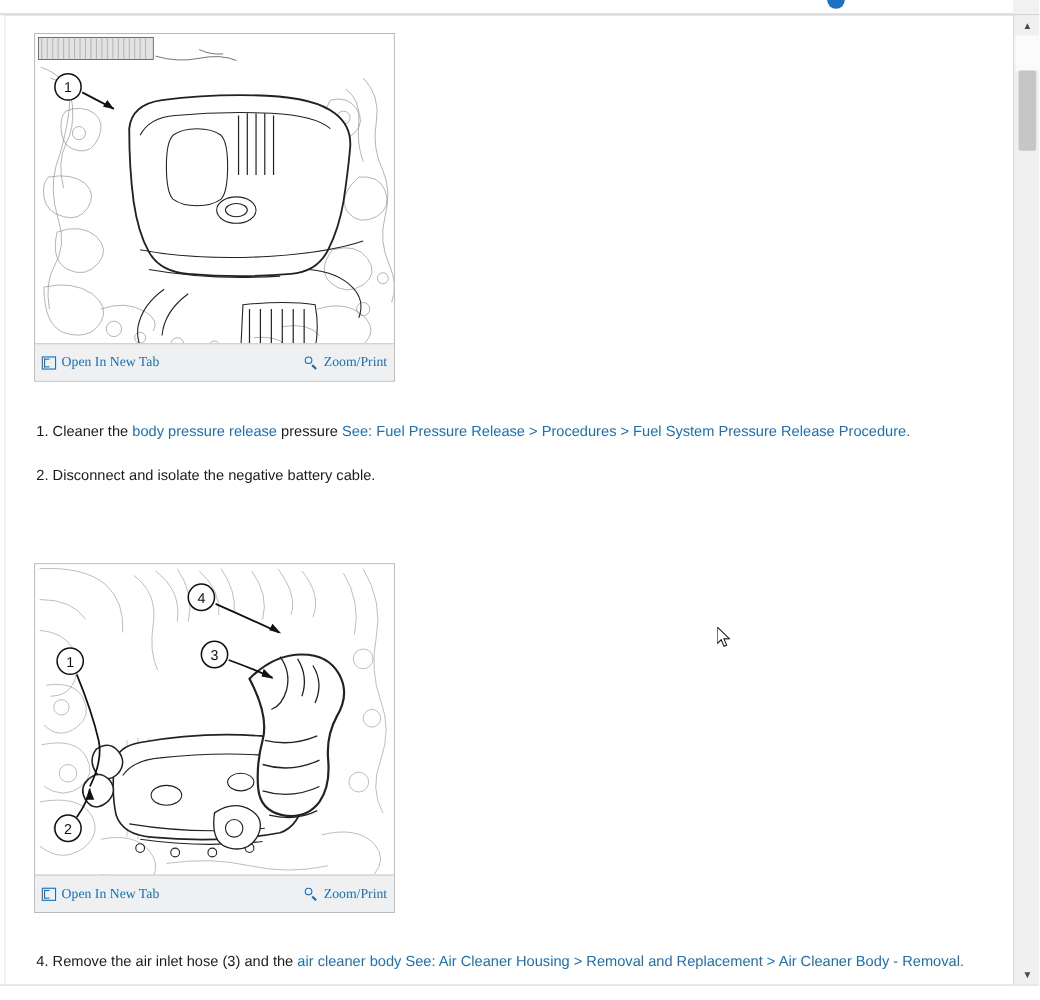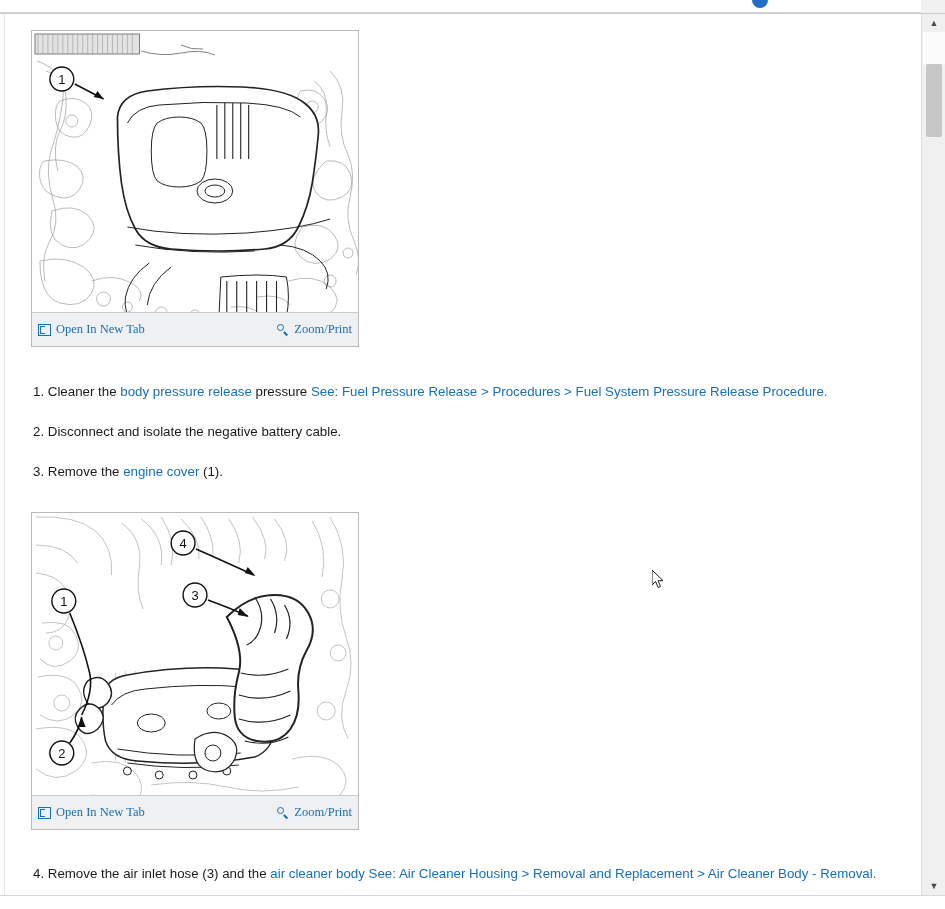--- a/index.html
+++ b/index.html
@@ -332,24 +332,20 @@
     <div class="step" style="left:27px; top:367px; width:860px;">
       <span>1.</span>
       <span>Cleaner the </span><span class="lnk">body pressure release</span><span> pressure </span><span class="lnk">See: Fuel Pressure Release &gt; Procedures &gt; Fuel System Pressure Release Procedure.</span>
     </div>
 
     <div class="step" style="left:27px; top:407px; width:860px;">
       <span>2.</span>
       <span>Disconnect and isolate the negative battery cable.</span>
     </div>
 
-    <div class="step" style="left:27px; top:447px; width:860px;">
-      <span>3.</span>
-      <span>Remove the </span><span class="lnk">engine cover</span><span> (1).</span>
-    </div>
 
     <div class="figure" style="left:25px; top:497px; width:328px; height:318px;">
       <svg class="illus" viewBox="0 0 328 295" width="326" height="295" preserveAspectRatio="none">
         <rect x="0" y="0" width="328" height="295" fill="#ffffff"></rect>
 
         <g stroke="#9b9b9b" stroke-width="0.6" fill="none">
           <path d="M4 4 q40 -2 60 14 q18 16 16 44"></path>
           <path d="M4 32 q30 0 42 18"></path>
           <path d="M4 60 q22 2 30 16 q8 14 2 30 q-6 14 -22 14"></path>
           <path d="M10 110 q26 -4 34 12 q8 16 -6 26 q-16 12 -30 -2"></path>

